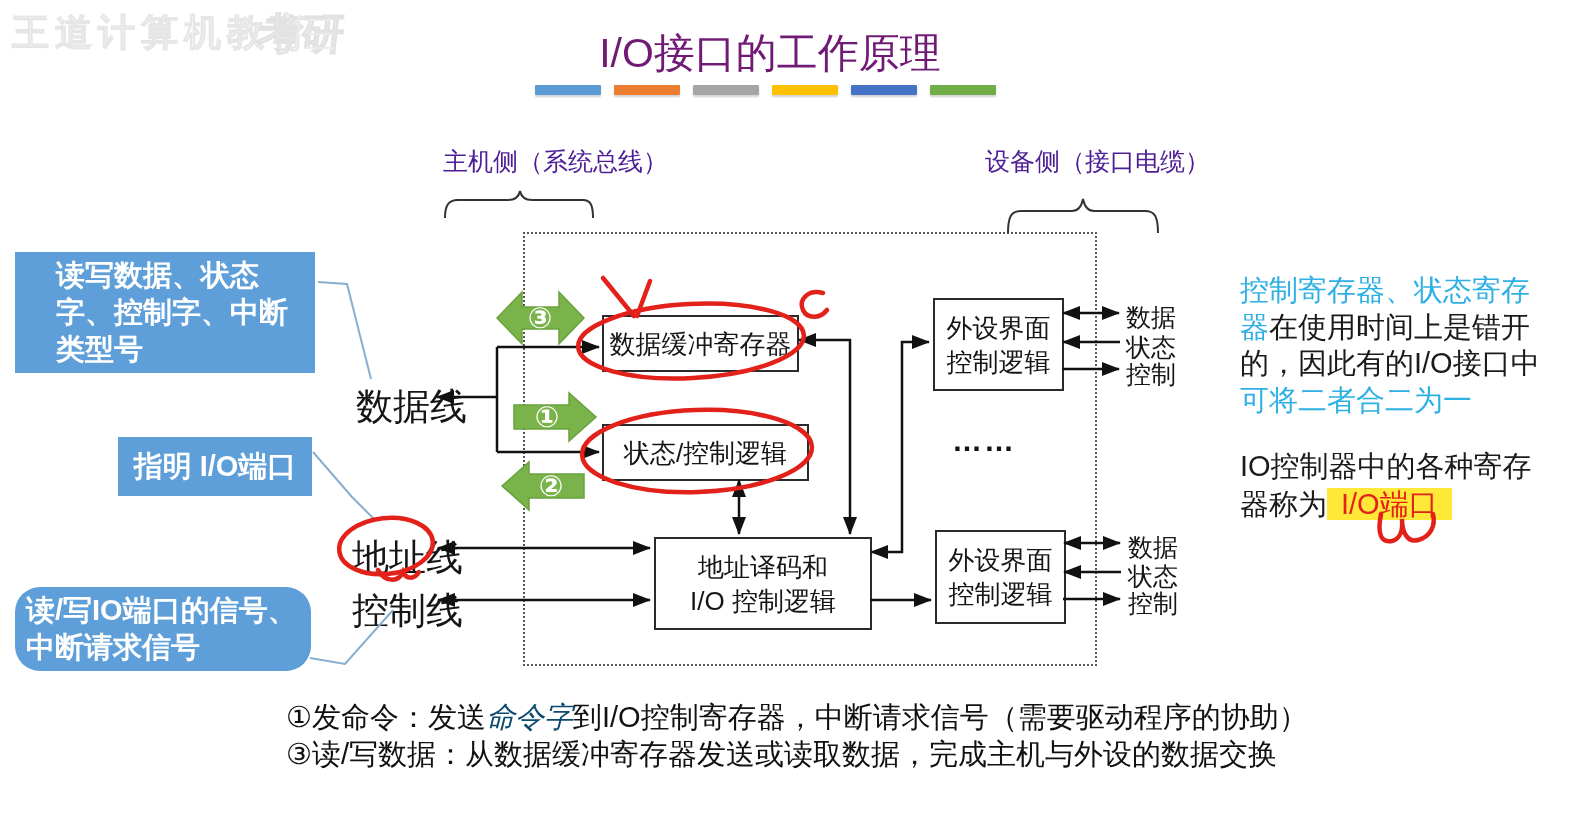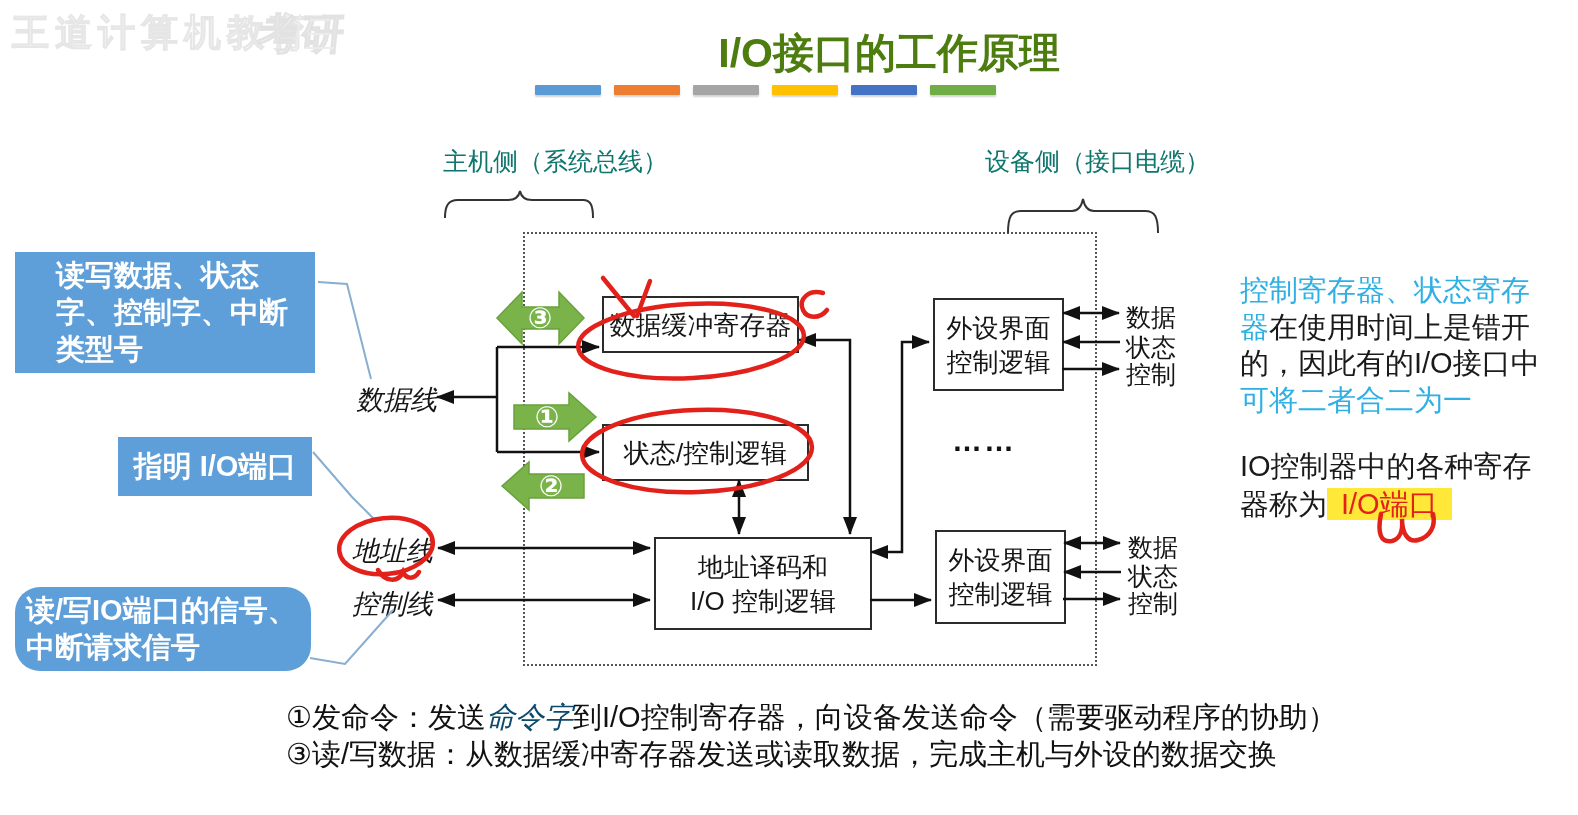--- a/index.html
+++ b/index.html
@@ -4,33 +4,33 @@
 <style>
   html,body{margin:0;padding:0;background:#fff;}
   #stage{position:relative;width:1578px;height:815px;background:#fff;overflow:hidden;
          font-family:"Liberation Sans","DejaVu Sans",sans-serif;color:#111;}
   
   .wm{position:absolute;left:12px;top:8px;font-size:37px;font-weight:bold;letter-spacing:6px;
       color:#fcfcfc;-webkit-text-stroke:1px #e6e6e6;text-shadow:0 0 1px #e9e9e9;z-index:1;}
   .wm2{position:absolute;left:258px;top:6px;font-size:42px;font-weight:bold;letter-spacing:2px;
       color:#fbfbfb;-webkit-text-stroke:1.3px #e2e2e2;text-shadow:0 0 1px #e4e4e4;z-index:1;transform:skewX(-6deg);}
   
-  .title{position:absolute;left:480px;top:26px;width:580px;text-align:right;
-         font-size:41px;font-weight:bold;color:#4d7c0f;z-index:2;}
+  .title{position:absolute;left:480px;top:26px;width:580px;text-align:center;
+         font-size:41px;font-weight:normal;color:#701a75;z-index:2;}
   .bars{position:absolute;left:535px;top:85px;display:flex;gap:13px;z-index:2;}
   .bars span{display:block;width:66px;height:10px;border-radius:1px;box-shadow:0 2px 2px rgba(0,0,0,.18);}
   
-  .sidelabel{position:absolute;font-size:25px;color:#0f766e;z-index:2;}
+  .sidelabel{position:absolute;font-size:25px;color:#4c1d95;z-index:2;}
   
   .dotted{position:absolute;left:523px;top:232px;width:570px;height:430px;
           border:2px dotted #555;z-index:1;}
   
   .box{position:absolute;border:2px solid #2b2b2b;background:#fff;display:flex;flex-direction:column;
        align-items:center;justify-content:center;font-size:26px;color:#151515;z-index:2;text-align:center;line-height:34px;}
-  .buslabel{position:absolute;font-size:27px;color:#151515;z-index:2;font-style:italic;}
+  .buslabel{position:absolute;font-size:37px;color:#151515;z-index:2;}
   .portlabel{position:absolute;font-size:25px;color:#151515;z-index:2;}
   .dots{position:absolute;left:952px;top:424px;font-size:30px;font-weight:bold;letter-spacing:2px;color:#111;z-index:2;}
   
   .callout{position:absolute;background:#5f9fd9;color:#fff;font-weight:bold;font-size:29px;
            line-height:37px;padding:5px 11px;box-sizing:border-box;z-index:2;}
   .callout.center{display:flex;align-items:center;justify-content:center;padding:12px;}
   
   .note{position:absolute;font-size:29px;line-height:36.5px;color:#1a1a1a;z-index:2;}
   .cyan{color:#2fb0e4;}
   .redtxt{color:#0c4a6e;font-style:italic;}
@@ -62,21 +62,21 @@
 
   <div class="sidelabel" style="left:443px;top:145px;">主机侧（系统总线）</div>
   <div class="sidelabel" style="left:985px;top:145px;">设备侧（接口电缆）</div>
 
   <div class="dotted"></div>
 
   <div class="callout" style="left:15px;top:252px;width:300px;padding-left:41px;">读写数据、状态字、控制字、中断类型号</div>
   <div class="callout center" style="left:118px;top:437px;width:194px;height:59px;">指明 I/O端口</div>
   <div class="callout" style="left:15px;top:587px;width:296px;border-radius:25px;">读/写IO端口的信号、中断请求信号</div>
 
-  <div class="box" style="left:602px;top:296px;width:193px;height:53px;">数据缓冲寄存器</div>
+  <div class="box" style="left:602px;top:315px;width:193px;height:53px;">数据缓冲寄存器</div>
   <div class="box" style="left:602px;top:424px;width:203px;height:53px;">状态/控制逻辑</div>
   <div class="box" style="left:654px;top:537px;width:214px;height:89px;">
     <span>地址译码和</span>
     <span>I/O 控制逻辑</span>
   </div>
   <div class="box" style="left:933px;top:298px;width:127px;height:89px;">
     <span>外设界面</span>
     <span>控制逻辑</span>
   </div>
   <div class="box" style="left:935px;top:530px;width:127px;height:90px;">
@@ -99,21 +99,21 @@
   <div class="dots">……</div>
 
   <div class="note" style="left:1240px;top:272px;width:305px;">
     <span class="cyan">控制寄存器、状态寄存器</span><span>在使用时间上是错开的，因此有的I/O接口中</span><span class="cyan">可将二者合二为一</span>
   </div>
   <div class="note" style="left:1240px;top:447px;width:320px;line-height:38px;">
     <span>IO控制器中的各种寄存器称为</span><span class="hl">I/O端口</span>
   </div>
 
   <div class="steps">
-    <div><span>①发命令：发送</span><span class="redtxt">命令字</span><span>到I/O控制寄存器，向设备发送命令（需要驱动程序的协助）</span></div>
+    <div><span>①发命令：发送</span><span class="redtxt">命令字</span><span>到I/O控制寄存器，中断请求信号（需要驱动程序的协助）</span></div>
     <div><span>③读/写数据：从数据缓冲寄存器发送或读取数据，完成主机与外设的数据交换</span><span class="redtxt"></span><span></span></div>
   </div>
 
   <svg id="overlay" width="1578" height="815" viewBox="0 0 1578 815">
     <defs>
       <marker id="ah" markerUnits="userSpaceOnUse" markerWidth="19" markerHeight="15" refX="17" refY="7" orient="auto-start-reverse">
         <path d="M0,0 L18,7 L0,14 Z" fill="#111"></path>
       </marker>
     </defs>
 

